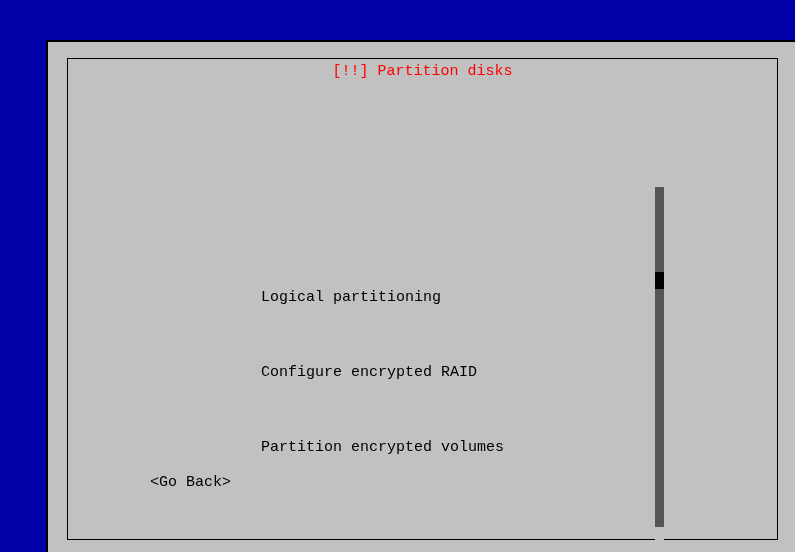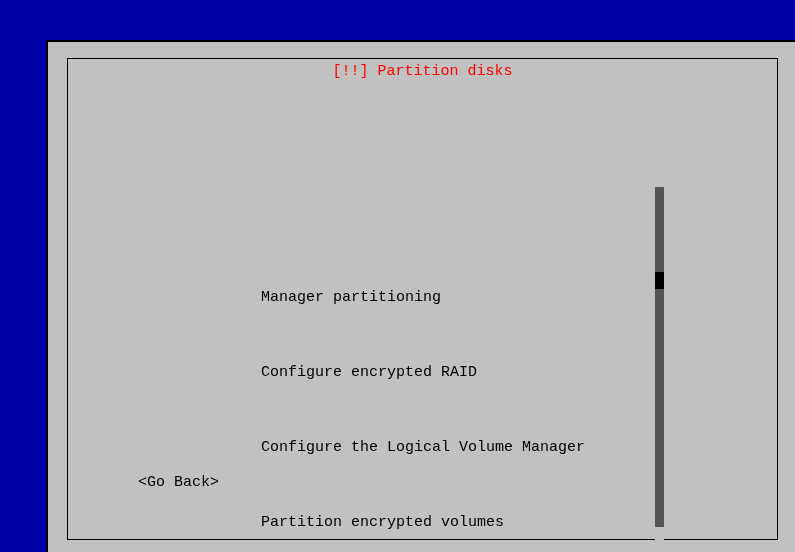--- a/index.html
+++ b/index.html
@@ -86,42 +86,41 @@
       position: absolute;
       left: 394px;
       top: 102px;
       width: 9px;
       height: 17px;
       background: #000;
     }
     .go-back {
       position: absolute;
       bottom: 12px;
-      left: 34px;
+      left: 46px;
     }
   </style>
 </head>
 <body>
 
 <div class="outer-border">
   <div class="inner-line">
     <div class="title-wrap">
       <span class="title">[!!] Partition disks</span>
     </div>
     <div class="content">
 
       <div class="list-area">
         <div class="scrollbar"></div>
         <div class="scroll-arrow-top"></div>
         <div class="scroll-thumb"></div>
         <div class="scroll-arrow-bottom"></div>
 
-        <div class="row">Manager partitioning</div>
+        <div class="row">Logical partitioning</div>
         <div class="row">Configure encrypted RAID</div>
-        <div class="row">Configure the Logical Volume Manager</div>
         <div class="row">Partition encrypted volumes</div>
         <div class="row"> </div>
 
         
         
         
 
         
         
         

